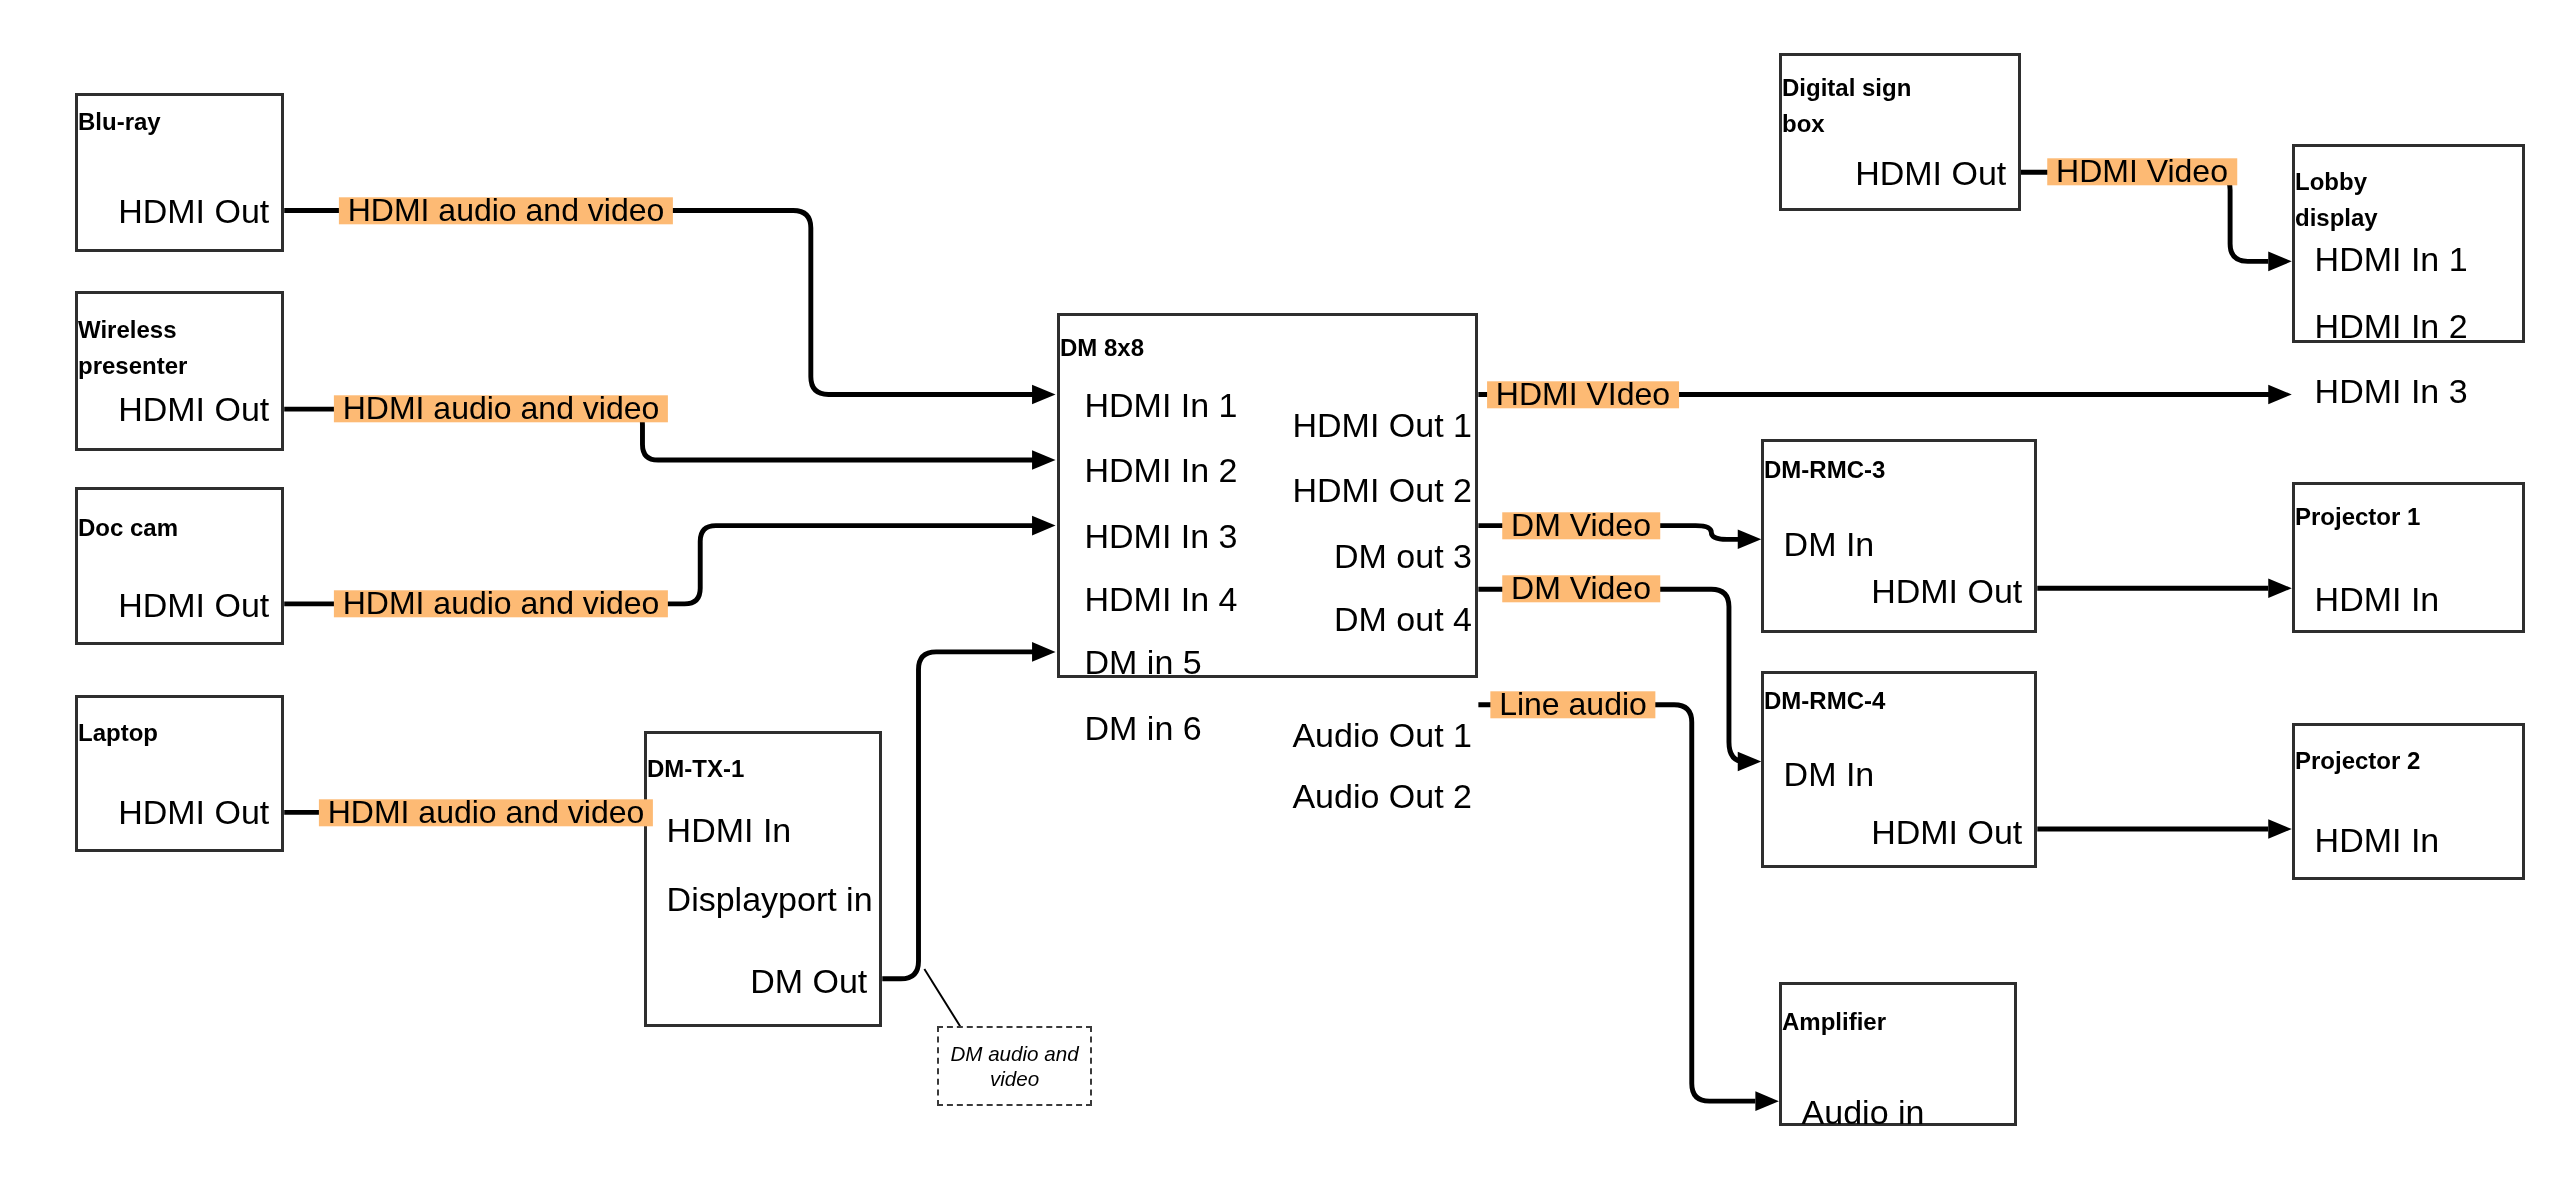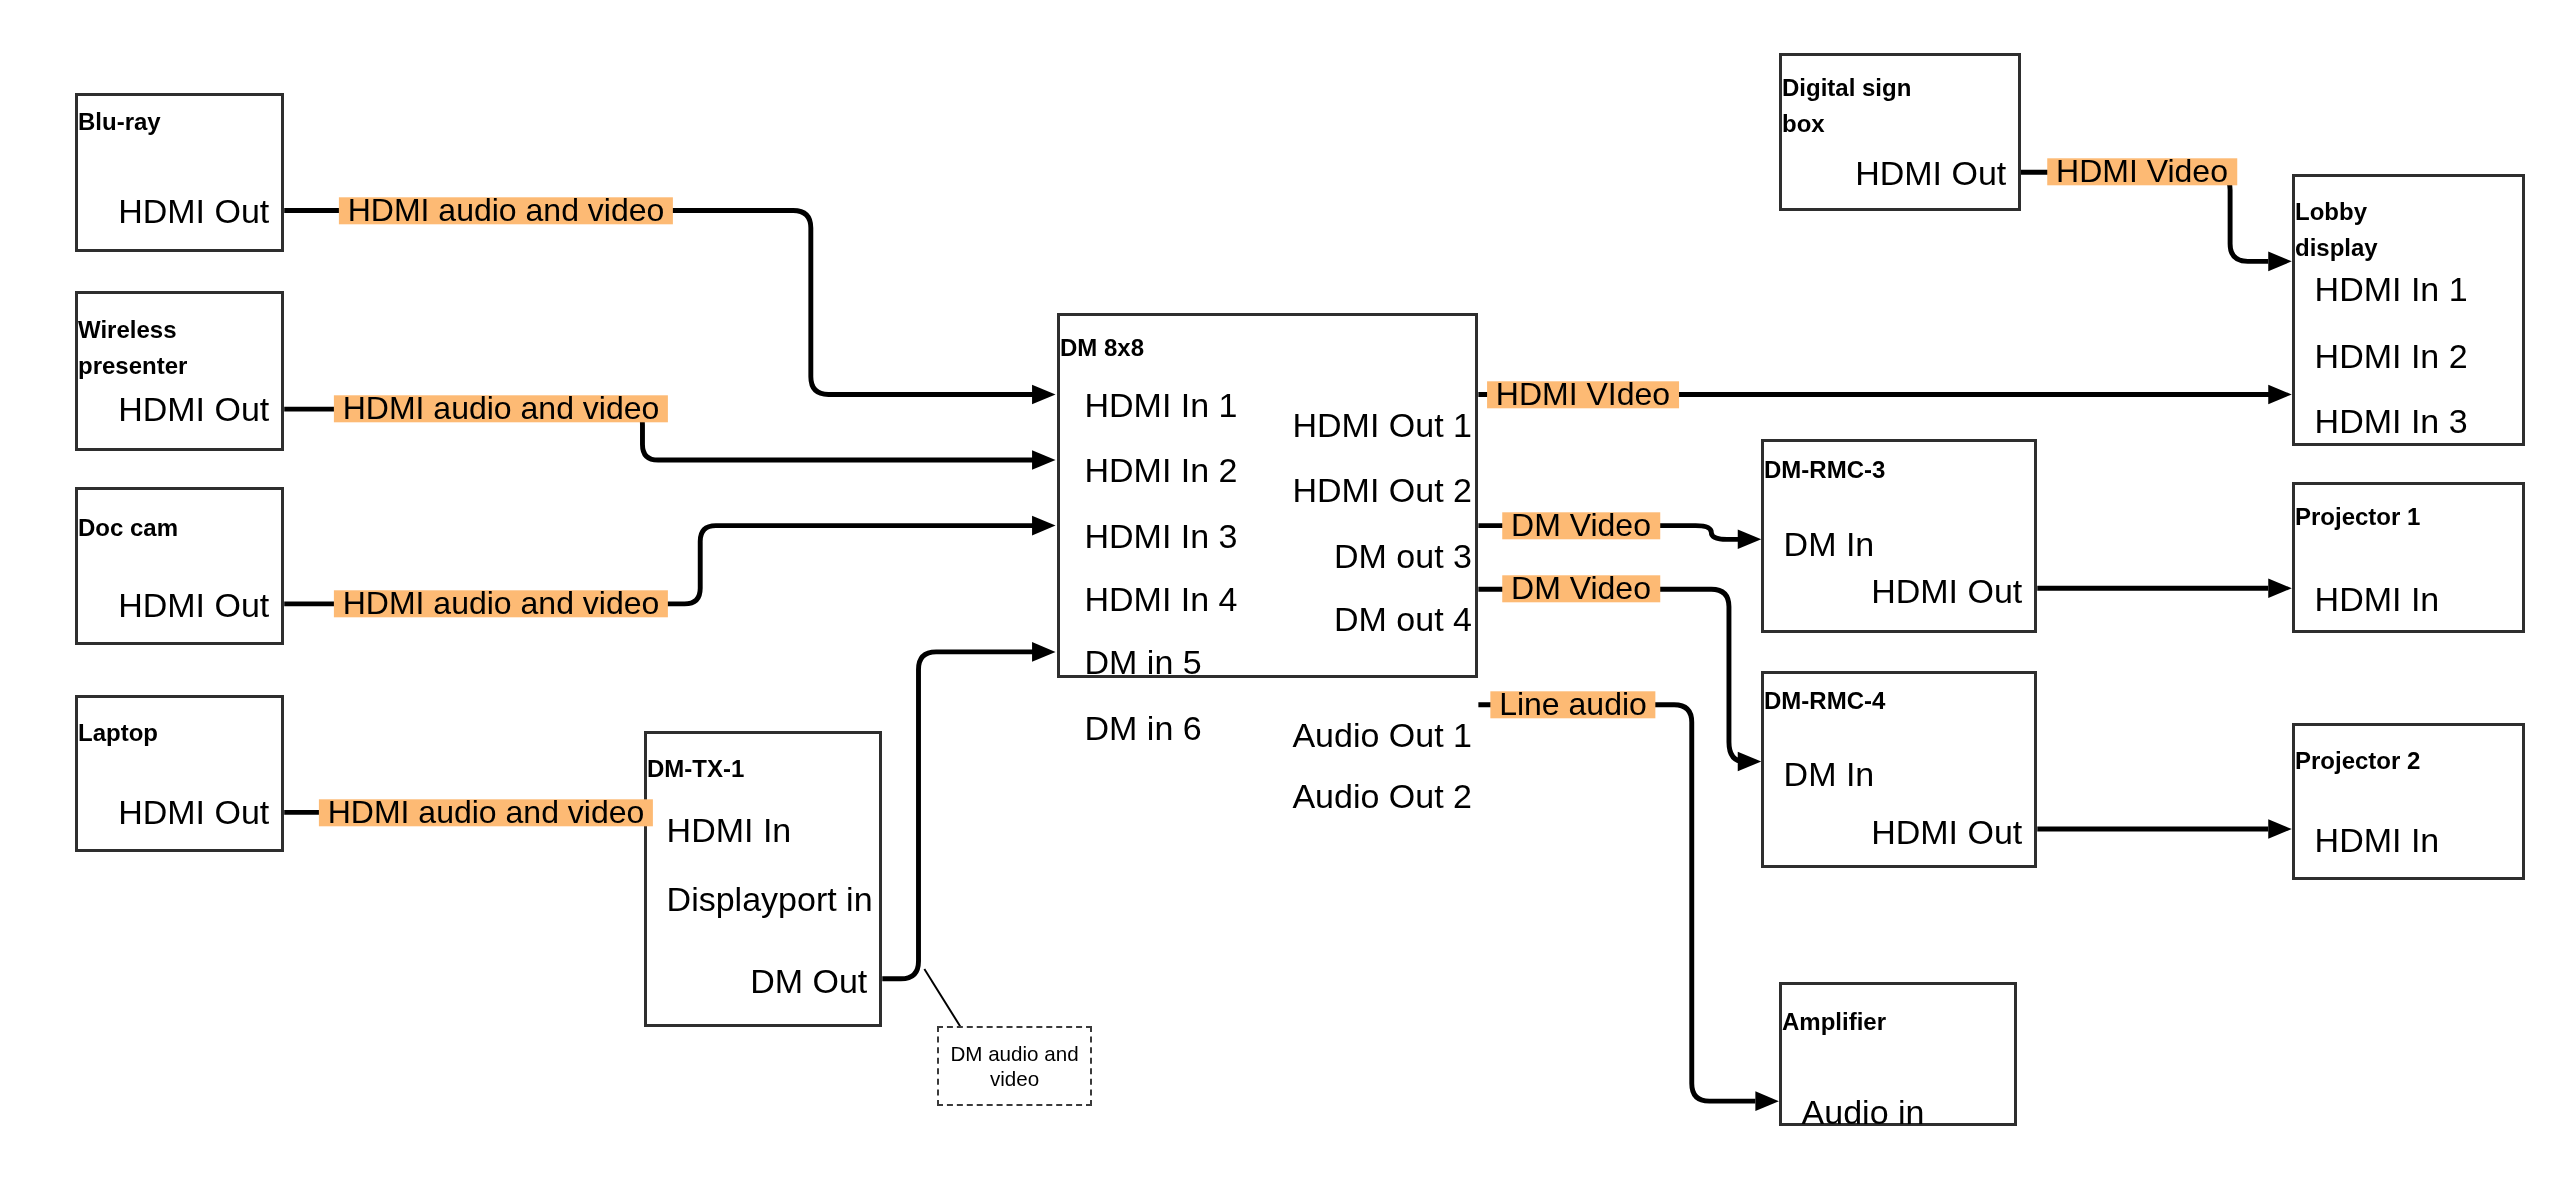--- a/index.html
+++ b/index.html
@@ -2,21 +2,21 @@
 <html><head>
 <meta charset="utf-8">
 <style>
   html,body{margin:0;padding:0;background:#fff;}
   #stage{position:relative;width:2576px;height:1201px;background:#ffffff;
          font-family:"Liberation Sans", sans-serif;color:#000;overflow:hidden;}
   #wires{position:absolute;left:0;top:0;z-index:1;}
   .box{position:absolute;border:3.9px solid #2e2e2e;background:#fff;box-sizing:border-box;z-index:2;}
   .note{position:absolute;border:2px dashed #3a3a3a;background:#fff;box-sizing:border-box;z-index:2;
         display:flex;align-items:center;justify-content:center;text-align:center;
-        font-size:20.6px;line-height:25.5px;white-space:pre-line;}
+        font-size:20.6px;line-height:25.5px;white-space:pre-line;font-style:italic;}
   .title{position:absolute;left:0;right:0;text-align:left;font-weight:bold;
          font-size:24px;line-height:36px;white-space:pre-line;}
   .port{position:absolute;font-size:34px;line-height:29px;white-space:nowrap;}
   .port.pl{left:19.6px;text-align:left;margin-top:8px;}
   .port.pr{right:11.7px;text-align:right;}
   .dm8 .port.pl{left:24.5px;}
   .dm8 .port.pr{right:3px;margin-top:28px;}
   .wlabel{position:absolute;transform:translate(-50%,-50%);background:#fdba74;
           padding:0 8.8px;font-size:32px;line-height:27.4px;white-space:nowrap;z-index:3;text-align:center;}
   svg path{fill:none;stroke:#000;stroke-width:5;}
@@ -112,21 +112,21 @@
     <span class="port pr" style="top:377px">Audio Out 1</span>
     <span class="port pr" style="top:438px">Audio Out 2</span>
   </div>
 
   <div class="box" style="left:1779px;top:53px;width:242px;height:158px">
     <div class="title" style="top:13.7px">Digital sign
 box</div>
     <span class="port pr" style="top:103px">HDMI Out</span>
   </div>
 
-  <div class="box" style="left:2292px;top:174px;width:233px;height:272px">
+  <div class="box" style="left:2292px;top:144px;width:233px;height:199px">
     <div class="title" style="top:16.6px">Lobby
 display</div>
     <span class="port pl" style="top:90px">HDMI In 1</span>
     <span class="port pl" style="top:157px">HDMI In 2</span>
     <span class="port pl" style="top:222px">HDMI In 3</span>
   </div>
 
   <div class="box" style="left:1761px;top:439px;width:276px;height:194px">
     <div class="title" style="top:9.8px">DM-RMC-3</div>
     <span class="port pl" style="top:80px">DM In</span>

